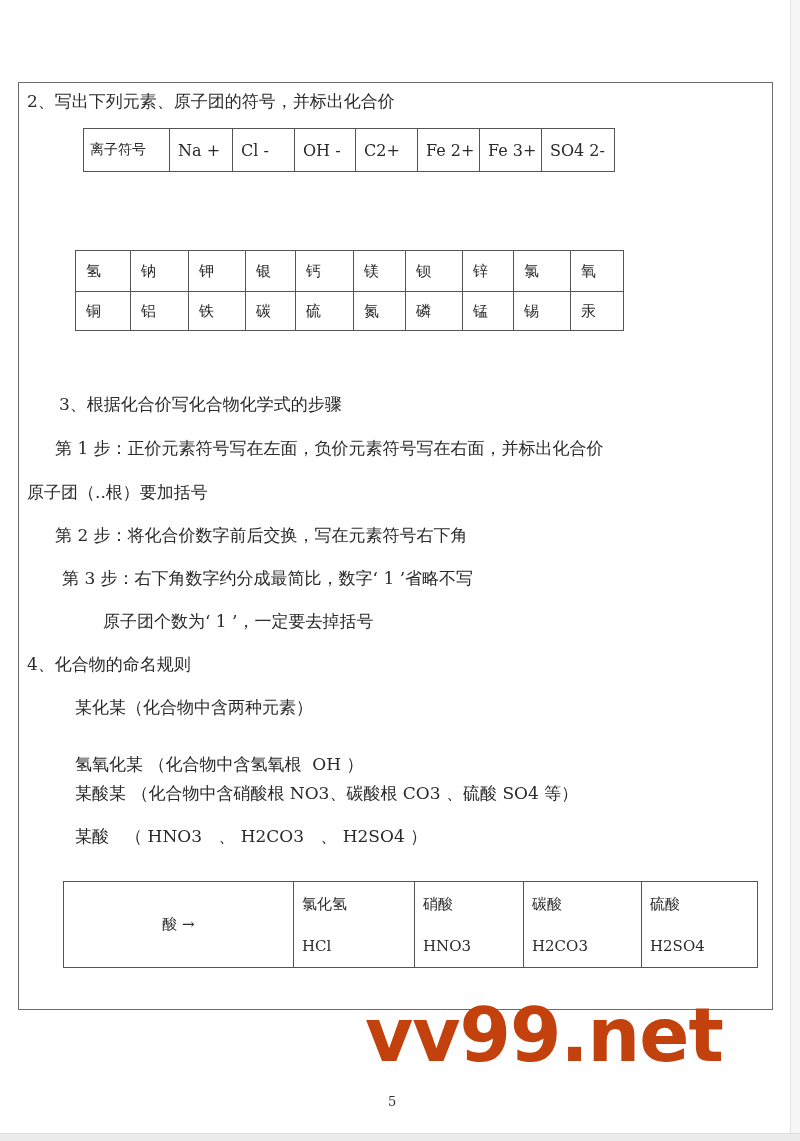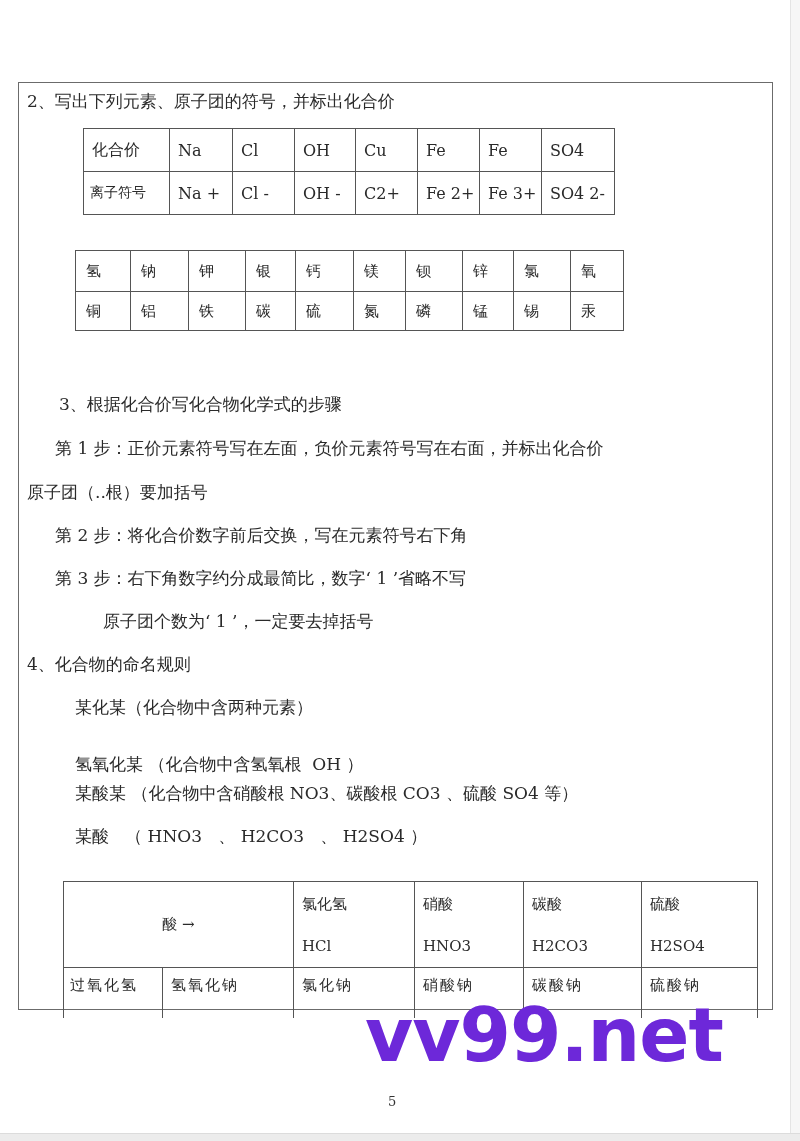--- a/index.html
+++ b/index.html
@@ -35,21 +35,21 @@
   #t2 tr.r3 td { height:44px; }
   #t3 { left:63px; top:881px; width:694px; }
   #t3 td { font-size:15px; }
   #t3 tr.h td { height:85px; vertical-align:middle; }
   #t3 tr.b td { height:42px; vertical-align:top; padding-top:8px; border-bottom:none; }
   #t3 td.acid-label { text-align:center; padding:0; padding-left:0; }
   #t3 .two-line { line-height:42px; display:block; }
   .wide { letter-spacing:2px; }
   .watermark {
     position:absolute; left:365px; top:995px; font-family:"DejaVu Sans", sans-serif;
-    font-weight:bold; font-size:74px; color:#6d28d9; letter-spacing:-1px; line-height:80px;
+    font-weight:bold; font-size:74px; color:#c2410c; letter-spacing:-1px; line-height:80px;
   }
   .page-num { position:absolute; left:388px; top:1094px; font-size:13px; color:#333; }
 </style>
 </head>
 <body>
 
 <div class="right-strip"></div>
 <div class="bottom-strip"></div>
 
 <div class="frame"></div>
@@ -61,30 +61,20 @@
     <col style="width:86px">
       <col style="width:63px">
       <col style="width:62px">
       <col style="width:61px">
     <col style="width:62px">
       <col style="width:62px">
       <col style="width:62px">
       <col style="width:73px">
   </colgroup>
   <tbody>
-      <tr>
-    <td>化合价</td>
-    <td>Na</td>
-    <td>Cl</td>
-    <td>OH</td>
-    <td>Cu</td>
-    <td>Fe</td>
-    <td>Fe</td>
-    <td>SO4</td>
-  </tr>
   <tr>
     <td class="small">离子符号</td>
     <td>Na +</td>
     <td>Cl -</td>
     <td>OH -</td>
     <td>C2+</td>
     <td>Fe 2+</td>
     <td>Fe 3+</td>
     <td>SO4 2-</td>
   </tr>
@@ -129,21 +119,21 @@
     <td>锡</td>
     <td>汞</td>
   </tr>
 </tbody>
   </table>
 
 <div class="txt" style="left:27px;top:393px;margin-left:32px;">3、根据化合价写化合物化学式的步骤</div>
 <div class="txt" style="left:55px;top:437px;">第 1 步：正价元素符号写在左面，负价元素符号写在右面，并标出化合价</div>
 <div class="txt" style="left:27px;top:481px;">原子团（..根）要加括号</div>
 <div class="txt" style="left:55px;top:524px;">第 2 步：将化合价数字前后交换，写在元素符号右下角</div>
-<div class="txt" style="left:55px;top:567px;">第 3 步：右下角数字约分成最简比，数字‘ 1 ’省略不写</div>
+<div class="txt" style="left:62px;top:567px;">第 3 步：右下角数字约分成最简比，数字‘ 1 ’省略不写</div>
 <div class="txt" style="left:103px;top:610px;">原子团个数为‘ 1 ’，一定要去掉括号</div>
 
 <div class="txt" style="left:27px;top:653px;">4、化合物的命名规则</div>
 <div class="txt" style="left:75px;top:696px;">某化某（化合物中含两种元素）</div>
 <div class="txt" style="left:75px;top:753px;">氢氧化某 （化合物中含氢氧根  OH ）</div>
 <div class="txt" style="left:75px;top:782px;">某酸某 （化合物中含硝酸根 NO3、碳酸根 CO3 、硫酸 SO4 等）</div>
 <div class="txt" style="left:75px;top:825px;">某酸   （ HNO3   、 H2CO3   、 H2SO4 ）</div>
 
 <table class="grid" id="t3">
   <colgroup>
@@ -167,25 +157,17 @@
     </td>
     <td>
       <span class="two-line">碳酸</span>
       <span class="two-line">H2CO3</span>
     </td>
     <td>
       <span class="two-line">硫酸</span>
       <span class="two-line">H2SO4</span>
     </td>
   </tr>
-  <tr class="b">
-    <td class="wide" style="padding-left:6px;">过氧化氢</td>
-    <td class="wide">氢氧化钠</td>
-    <td class="wide">氯化钠</td>
-    <td class="wide">硝酸钠</td>
-    <td class="wide">碳酸钠</td>
-    <td class="wide">硫酸钠</td>
-  </tr>
 </tbody>
   </table>
 
 <div class="watermark">vv99.net</div>
 <div class="page-num">5</div>
 
 </body></html>

